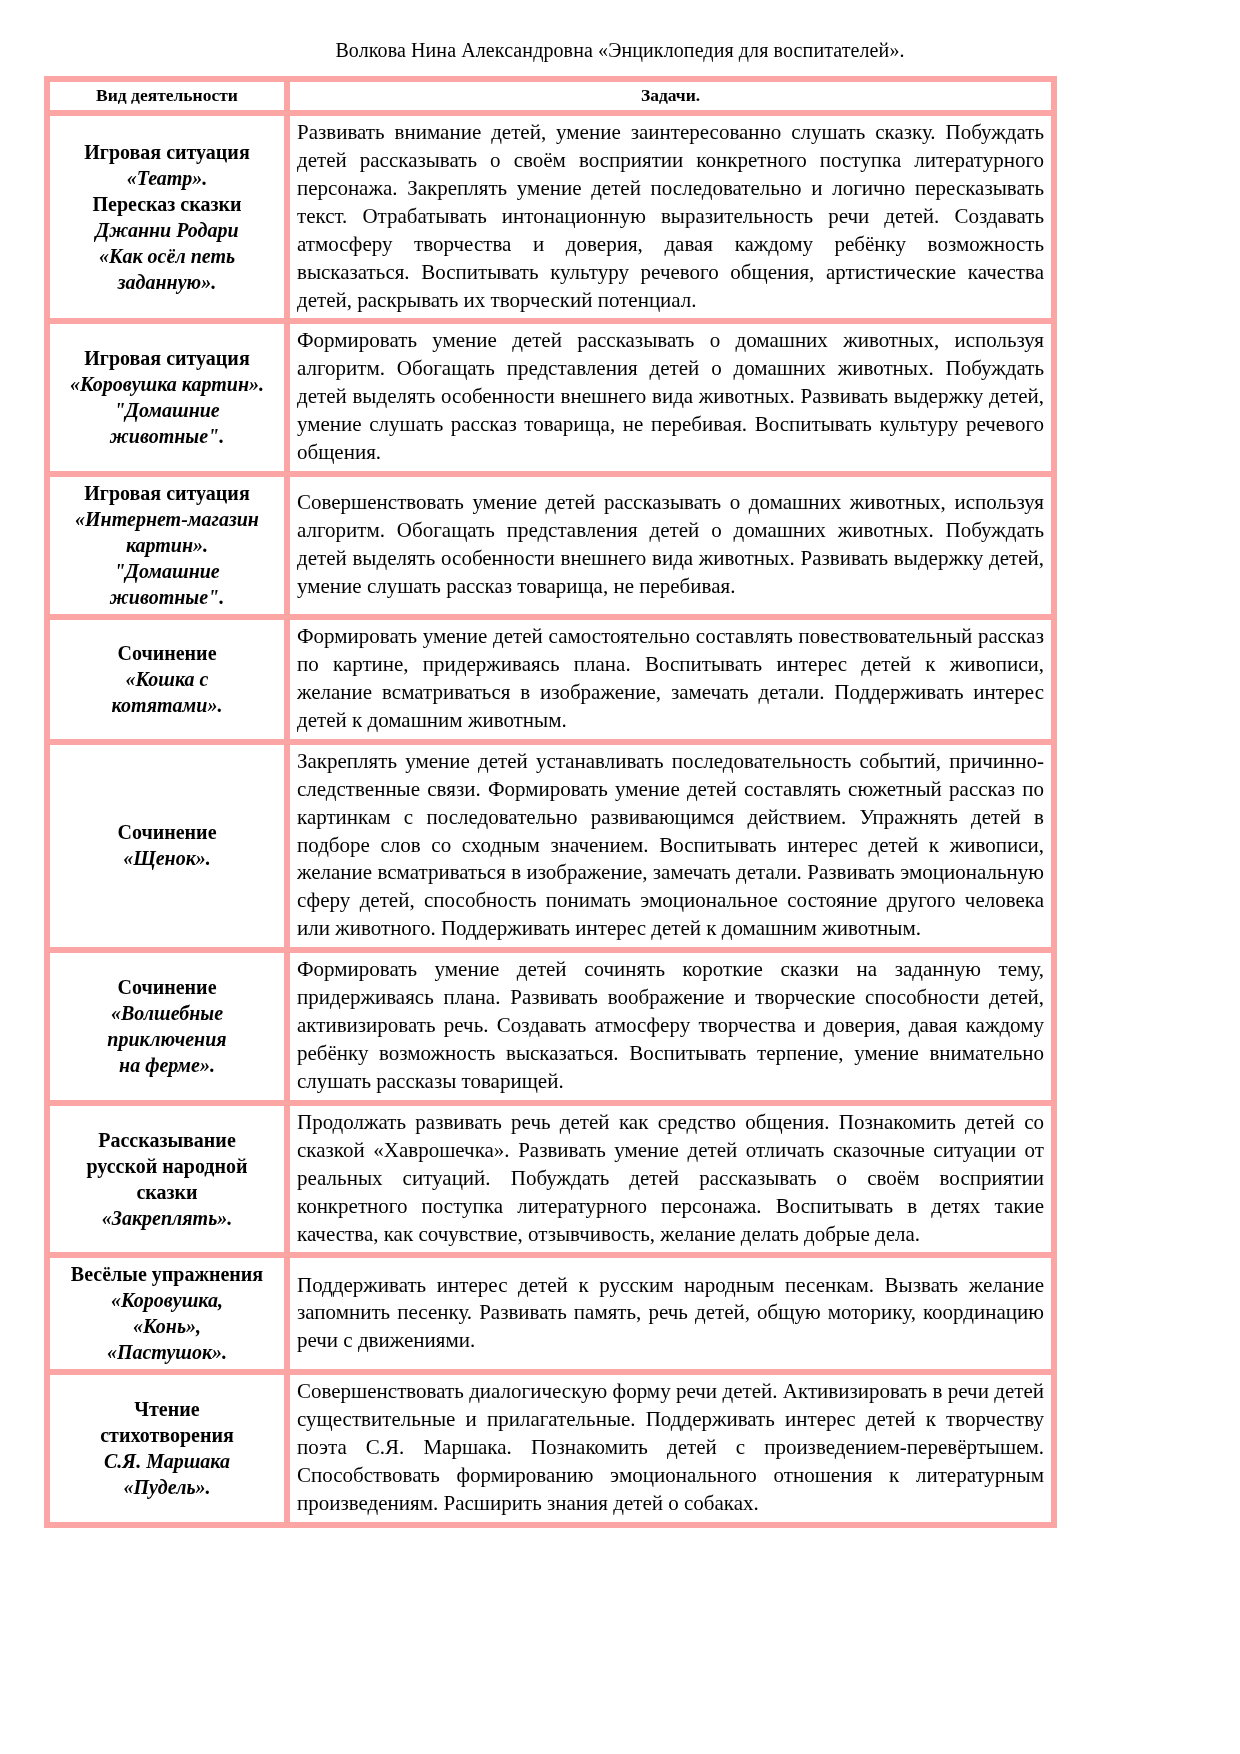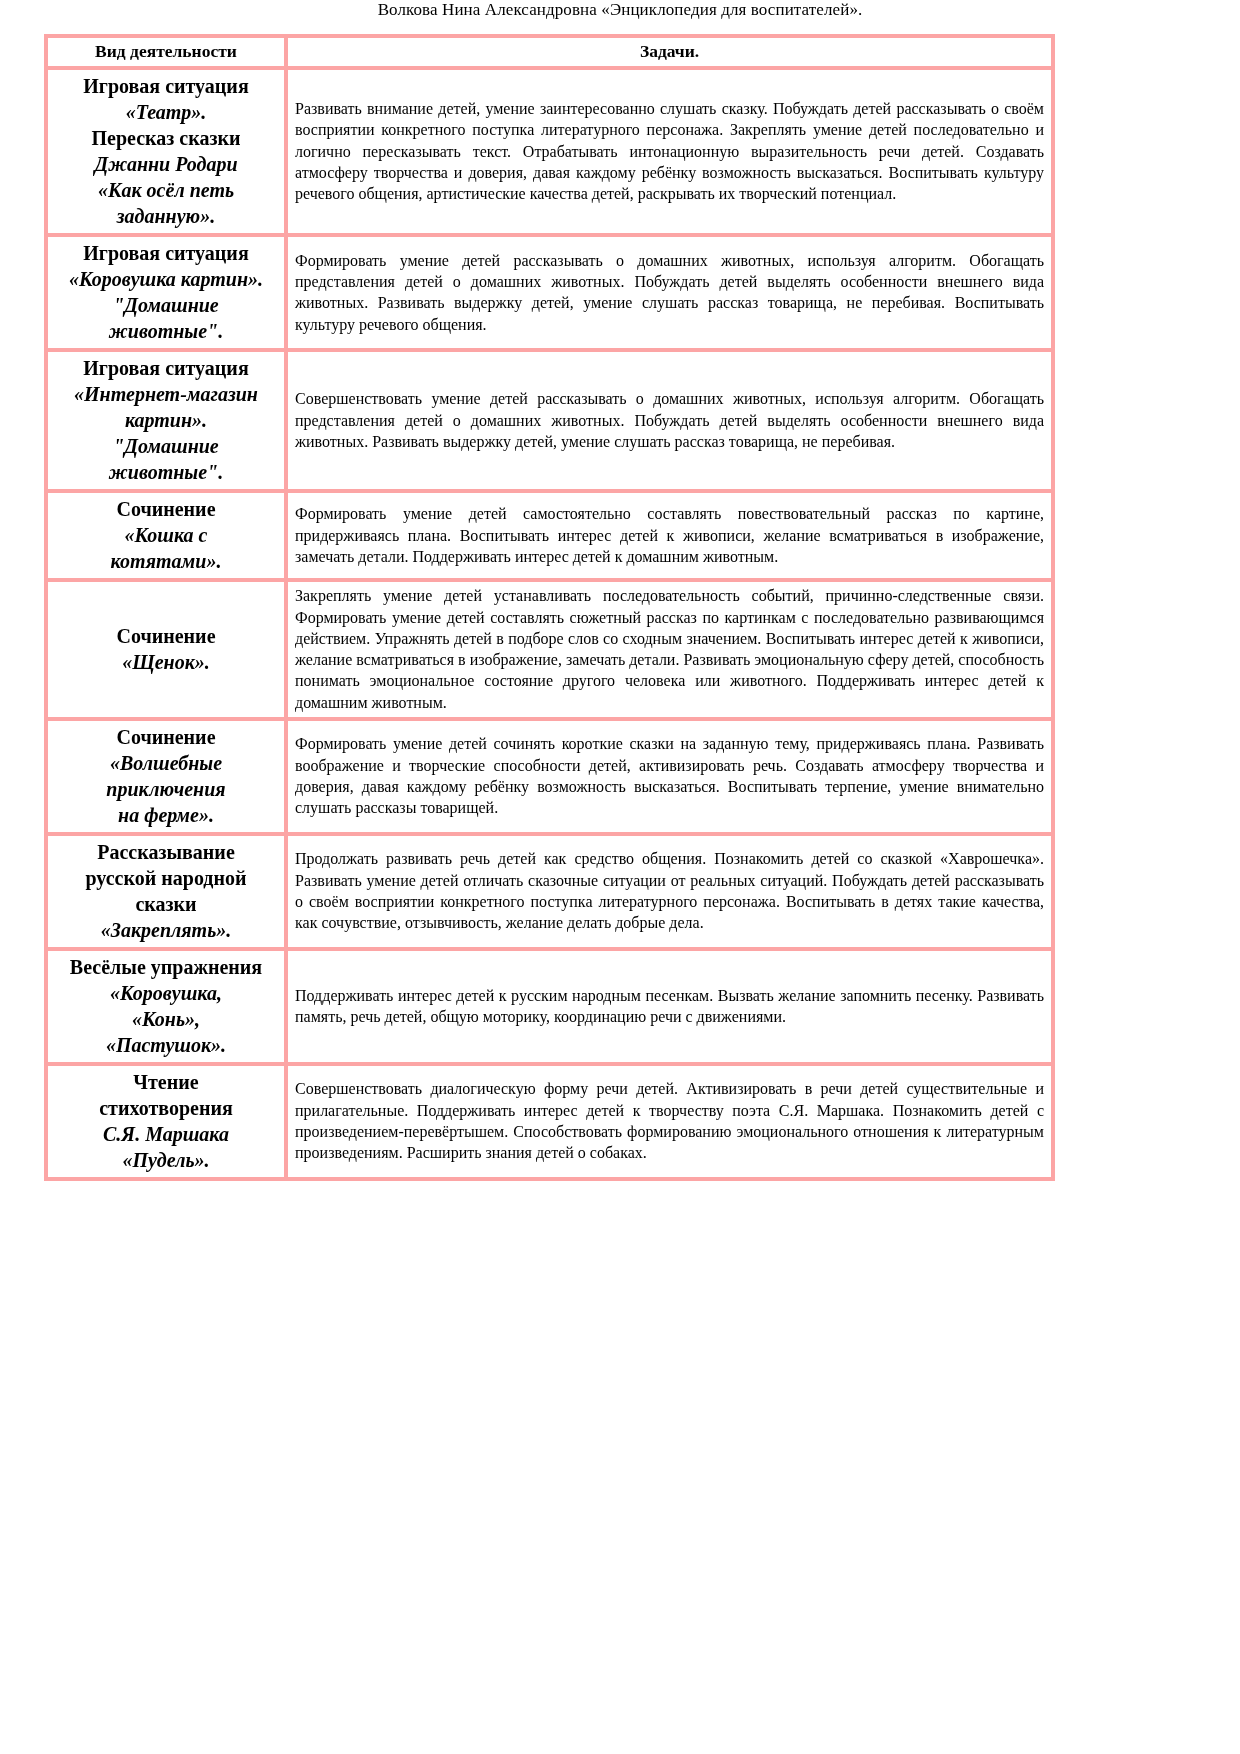--- a/index.html
+++ b/index.html
@@ -16,34 +16,35 @@
   }
   .page {
     position: relative;
     width: 1240px;
     height: 1754px;
     box-sizing: border-box;
     padding: 0;
   }
   .doc-title {
     text-align: center;
-    font-size: 17px;
+    font-size: 20px;
     line-height: 1.2;
+    padding-top: 38px;
     padding-bottom: 14px;
     letter-spacing: 0.1px;
   }
   table.plan {
     border-collapse: collapse;
     margin-left: 44px;
     margin-right: 44px;
     width: 1007px;
     table-layout: fixed;
   }
   table.plan td, table.plan th {
-    border: 4px solid #fca5a5;
+    border: 6px solid #fca5a5;
     vertical-align: middle;
     padding: 3px 7px 4px 7px;
   }
   col.c-activity { width: 240px; }
   col.c-tasks { width: 767px; }
 
   th.head {
     text-align: center;
     font-weight: bold;
     font-size: 17.5px;
@@ -51,21 +52,21 @@
     padding-bottom: 5px;
   }
   td.activity {
     text-align: center;
     font-size: 20px;
     line-height: 1.30;
   }
   td.tasks {
     text-align: justify;
     text-align-last: left;
-    font-size: 16px;
+    font-size: 21px;
     line-height: 1.33;
     hyphens: none;
     vertical-align: top;
     padding-top: 5px;
     padding-bottom: 5px;
   }
   .b { font-weight: bold; }
   .i { font-style: italic; font-weight: bold; }
   .line { display: block; }
 </style>

